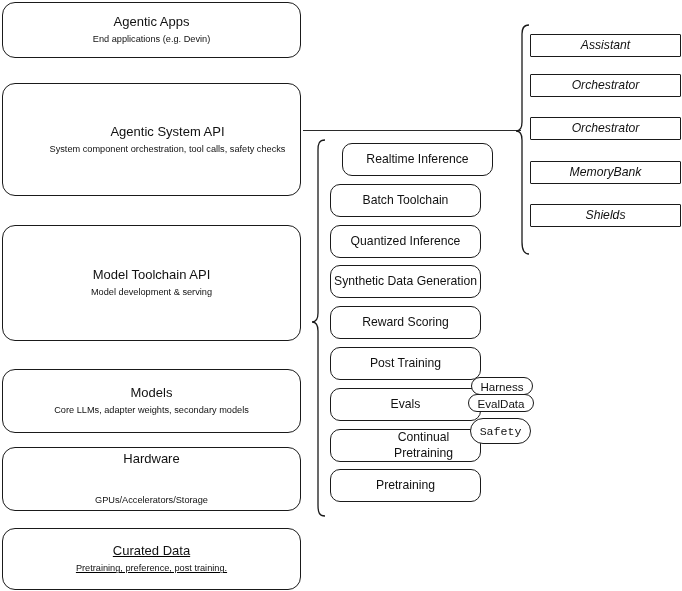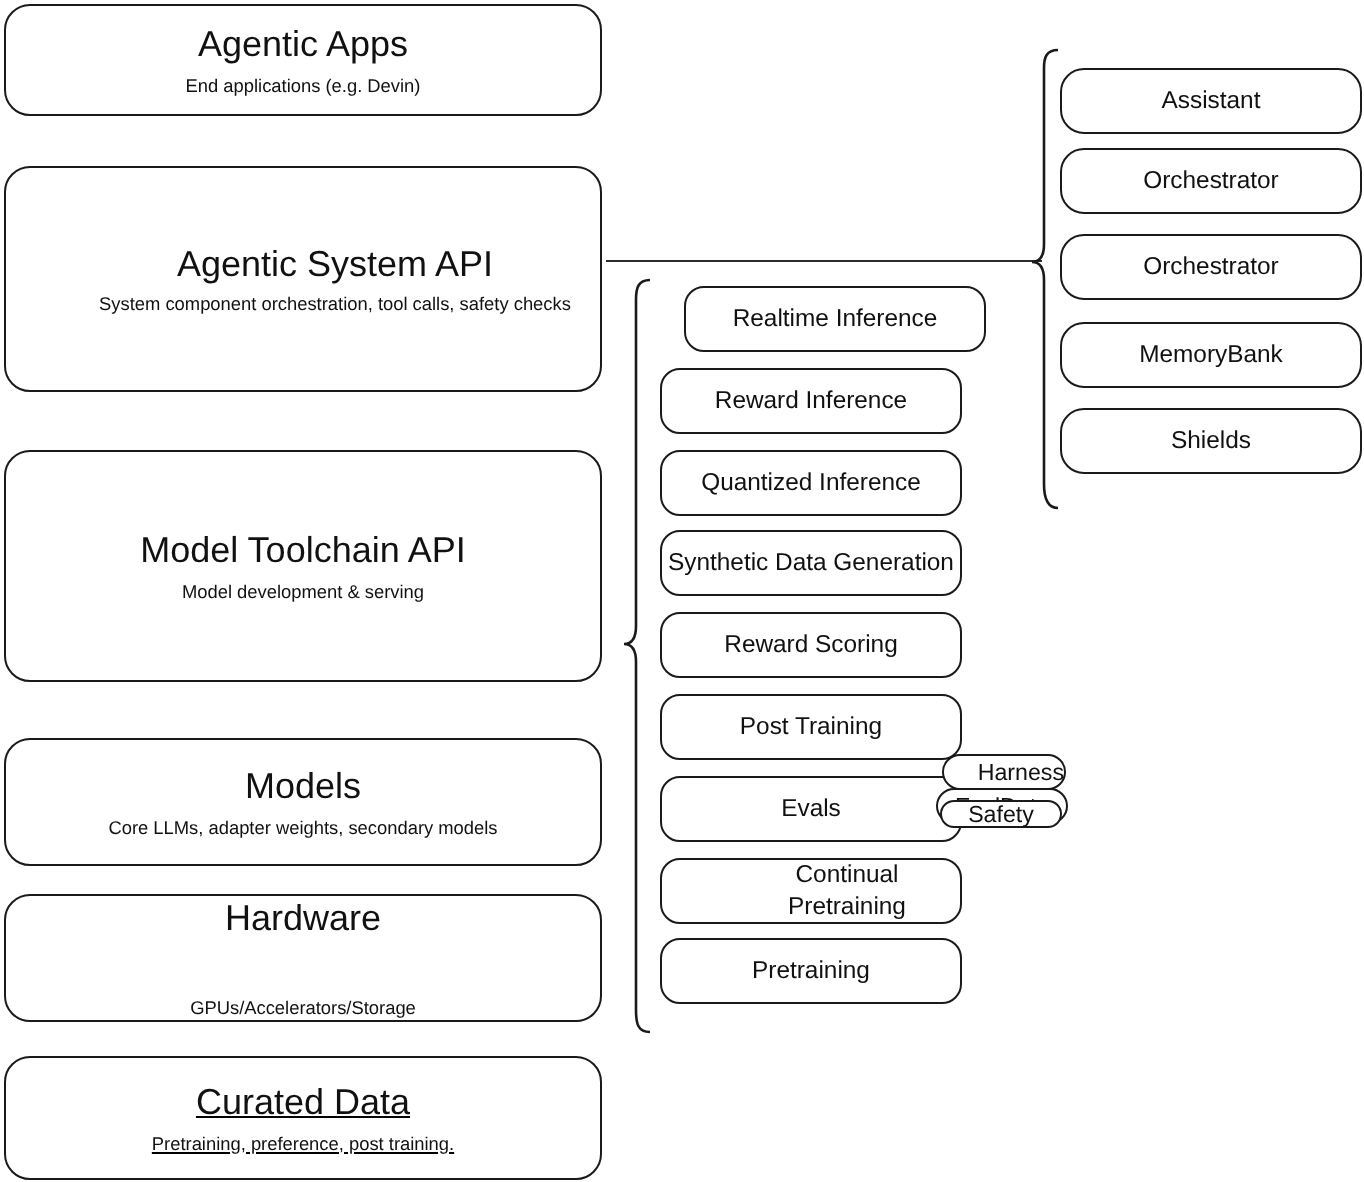--- a/index.html
+++ b/index.html
@@ -27,21 +27,21 @@
     border-radius: 13px;
     background: #ffffff;
     display: flex;
     flex-direction: column;
     align-items: center;
     justify-content: center;
     text-align: center;
     line-height: 1.25;
   }
   .box .title {
-    font-size: 18px;
+    font-size: 13px;
     color: #111111;
   }
   .box .subtitle {
     font-size: 9.2px;
     color: #111111;
     margin-top: 4px;
   }
 
   
   .stack-box { left: 2px; width: 299px; }
@@ -53,23 +53,24 @@
     height: 33px;
     border-radius: 10px;
     border: 1.3px solid #1a1a1a;
   }
   .mid-box .title { font-size: 12.2px; }
 
   
   .right-box {
     left: 530px;
     width: 151px;
-    height: 33px;
-    border-radius: 12px;
+    height: 23px;
+    border-radius: 1px;
     border: 1.3px solid #1a1a1a;
+    font-style: italic;
   }
   .right-box .title { font-size: 12.2px; }
 
   
   .tag {
     position: absolute;
     box-sizing: border-box;
     border: 1.4px solid #1a1a1a;
     border-radius: 999px;
     background: #ffffff;
@@ -141,21 +142,21 @@
   </svg>
 
   <svg class="brace" style="left:311px; top:139px; width:16px; height:379px;" viewBox="0 0 16 379">
     <path d="M14,1 C8,1 7,5 7,11 L7,174 C7,180 5,183 1,183 C5,183 7,186 7,192 L7,366 C7,373 8,377 14,377"></path>
   </svg>
 
   <div class="box mid-box" style="top:143px;margin-left:12px;">
     <div class="title">Realtime Inference</div>
   </div>
   <div class="box mid-box" style="top:184px;">
-    <div class="title">Reward Inference</div>
+    <div class="title">Batch Toolchain</div>
   </div>
   <div class="box mid-box" style="top:225px;">
     <div class="title">Quantized Inference</div>
   </div>
   <div class="box mid-box" style="top:265px;">
     <div class="title">Synthetic Data Generation</div>
   </div>
   <div class="box mid-box" style="top:306px;">
     <div class="title">Reward Scoring</div>
   </div>
@@ -165,27 +166,27 @@
   <div class="box mid-box" style="top:388px;">
     <div class="title">Evals</div>
   </div>
   <div class="box mid-box" style="top:429px;padding-left:36px;">
     <div class="title">Continual Pretraining</div>
   </div>
   <div class="box mid-box" style="top:469px;">
     <div class="title">Pretraining</div>
   </div>
 
-  <div class="tag" style="left:471px; top:377px; width:62px; height:18px;justify-content:flex-end;">
+  <div class="tag" style="left:471px; top:377px; width:62px; height:18px;">
     <span>Harness</span>
   </div>
   <div class="tag" style="left:468px; top:394px; width:66px; height:18px;">
     <span>EvalData</span>
   </div>
-  <div class="tag" style="left:470px; top:400px; width:61px; height:14px;">
+  <div class="tag" style="left:470px; top:418px; width:61px; height:26px;font-family:Liberation Mono, monospace;">
     <span>Safety</span>
   </div>
 
   <div class="box right-box" style="top:34px;">
     <div class="title">Assistant</div>
   </div>
   <div class="box right-box" style="top:74px;">
     <div class="title">Orchestrator</div>
   </div>
   <div class="box right-box" style="top:117px;">

